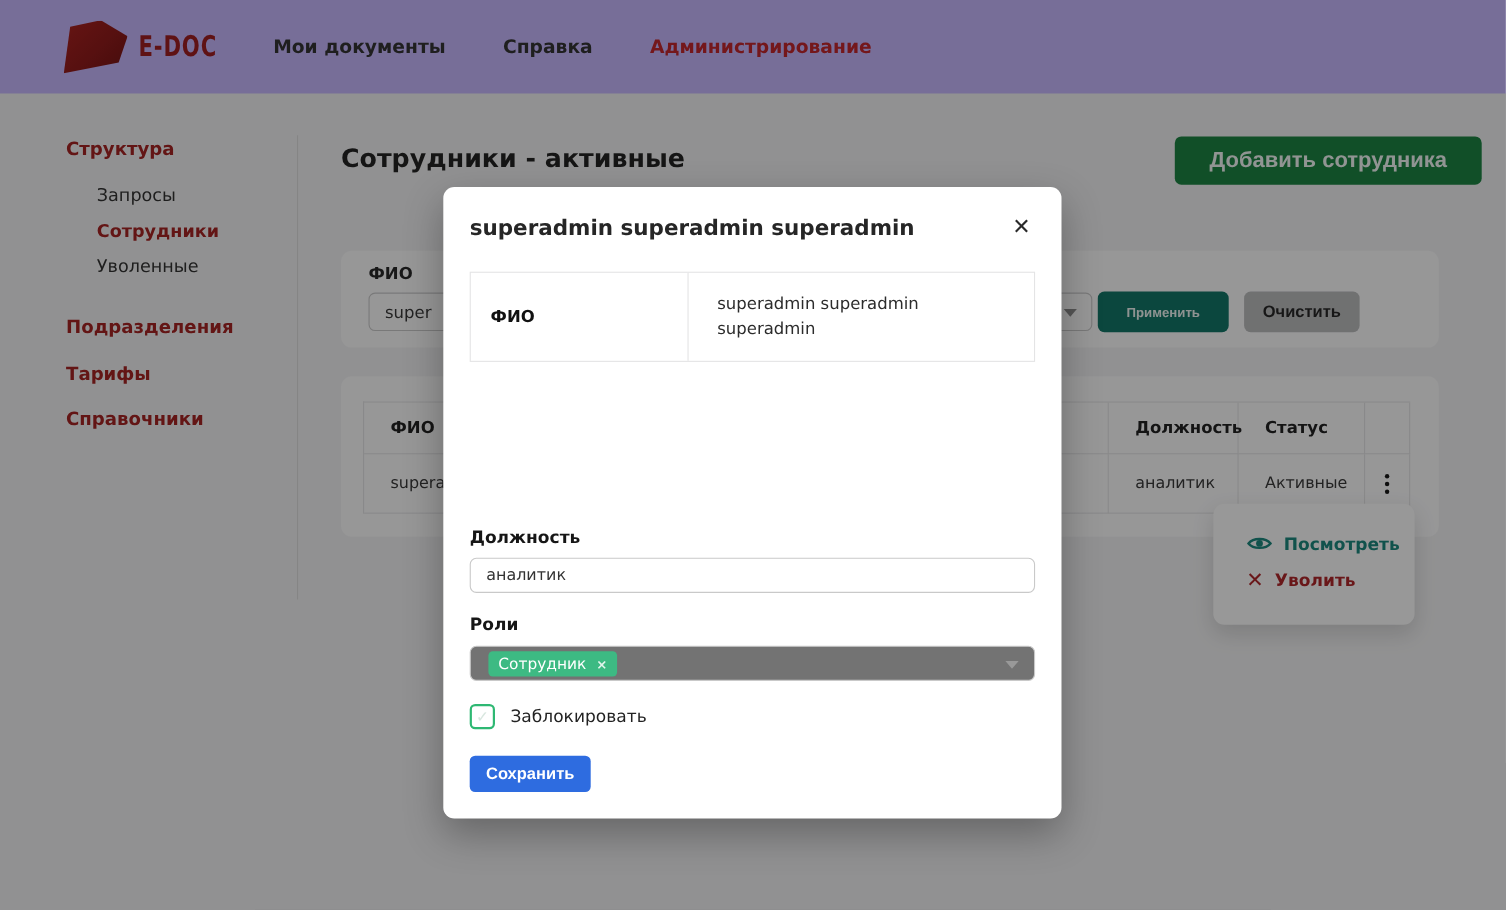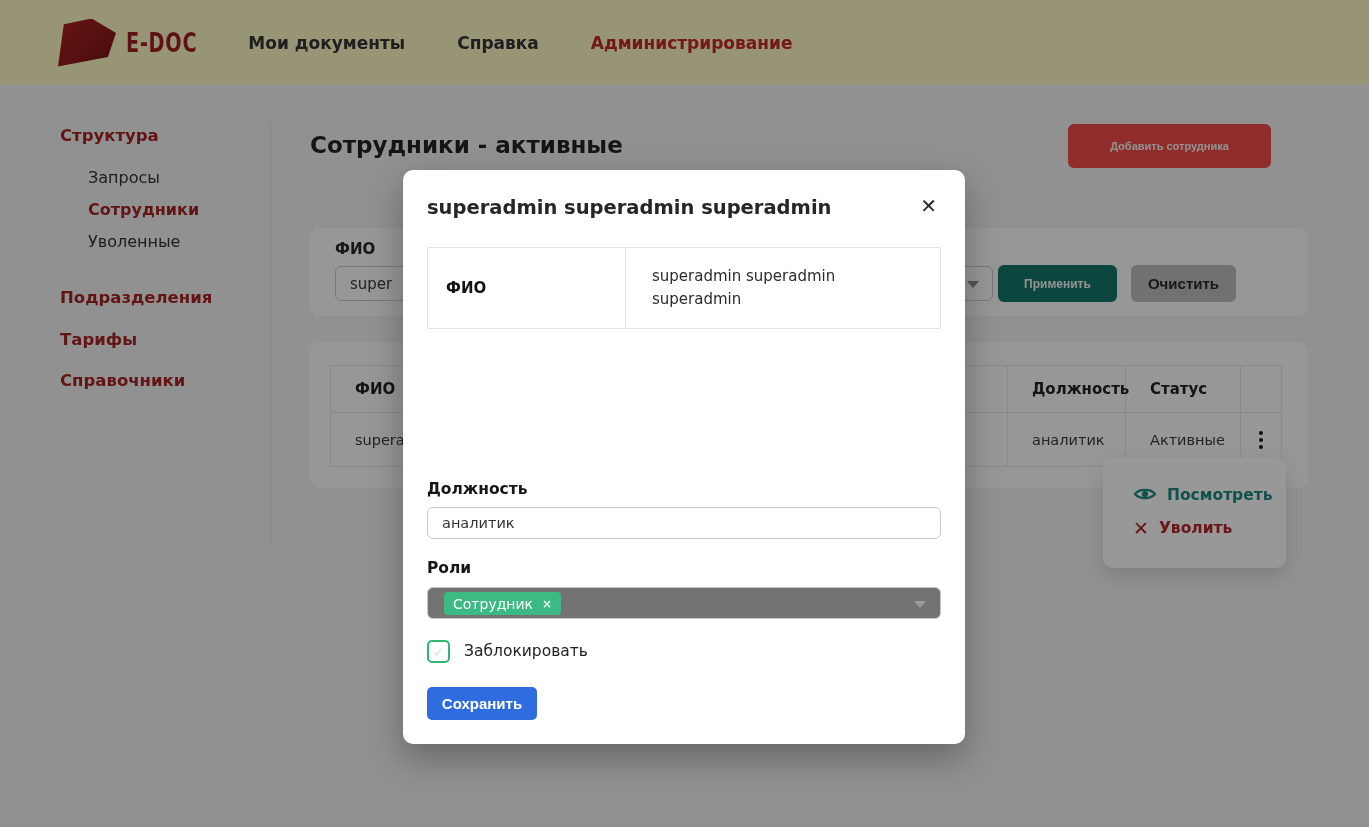--- a/index.html
+++ b/index.html
@@ -6,21 +6,21 @@
   html,body { background:#555; }
   .page {
     position:relative; width:1369px; height:827px; overflow:hidden;
     background:#f2f2f3; color:#222;
     font-family:"DejaVu Sans","Liberation Sans",sans-serif;
   }
 
   
   .app-header {
     position:absolute; left:0; top:0; width:1369px; height:85px;
-    background:#fef9c3; display:flex; align-items:center; z-index:1;
+    background:#c4b5fd; display:flex; align-items:center; z-index:1;
   }
   .brand { display:flex; align-items:center; margin-left:58px; }
   .logo-shape {
     width:58px; height:48px;
     background:linear-gradient(135deg,#a81c1a 0%,#8c1313 55%,#6f0d0d 100%);
     clip-path:polygon(10% 12%, 58% 0%, 100% 30%, 86% 80%, 0% 100%);
   }
   .brand-name {
     margin-left:10px; font-size:26px; font-weight:800; color:#9c181b;
     transform:scaleX(.74); transform-origin:left center; letter-spacing:1px;
@@ -36,22 +36,22 @@
   
   .side-item { position:absolute; cursor:pointer; white-space:nowrap; }
   .side-parent { left:60px; font-size:16.5px; font-weight:700; color:#a31d1c; }
   .side-child  { left:88px; font-size:16px;  font-weight:500; color:#2c2c2c; }
   .side-child.active { color:#a31d1c; font-weight:700; }
   .side-divider { position:absolute; left:270px; top:123px; width:1px; height:422px; background:#dcdcdc; }
 
   
   .page-title { position:absolute; left:310px; top:132px; font-size:23px; font-weight:700; color:#1c1c1c; }
   .btn { display:flex; align-items:center; justify-content:center; border-radius:6px; cursor:pointer; border:none; }
-  .add-btn { position:absolute; left:1068px; top:124px; width:203px; height:44px;
-    background:#ef4444; color:#f2f7f5; font-size:11px; font-weight:600; }
+  .add-btn { position:absolute; left:1068px; top:124px; width:279px; height:44px;
+    background:#15803d; color:#f2f7f5; font-size:20px; font-weight:600; }
 
   .panel { position:absolute; background:#fbfbfc; border-radius:10px; }
   .filter-panel { left:310px; top:228px; width:998px; height:88px; }
   .table-panel  { left:310px; top:342px; width:998px; height:146px; }
 
   .fio-label { position:absolute; left:335px; top:240px; font-size:15px; font-weight:700; color:#222; }
   .fio-input {
     position:absolute; left:335px; top:266px; width:310px; height:35px;
     border:1px solid #c9c9c9; border-radius:6px; background:#fbfbfc;
     padding:0 14px; font-size:15px; color:#333; font-family:inherit;

